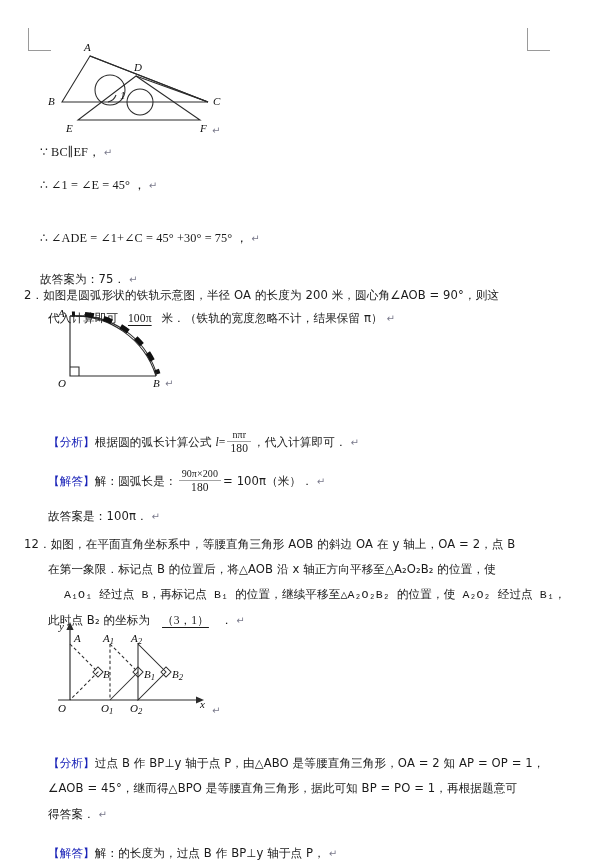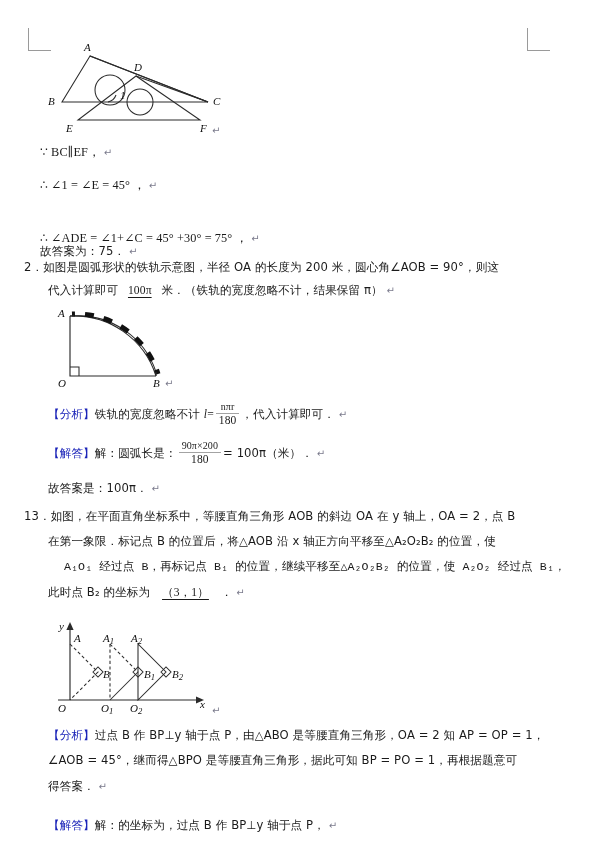--- a/index.html
+++ b/index.html
@@ -38,21 +38,21 @@
   }
 
   
   .line {
     position: absolute;
     font-size: 12.3px;
     line-height: 15px;
     white-space: nowrap;
     letter-spacing: 0.1px;
   }
-  .cn { font-family: "DejaVu Sans", "Liberation Sans", sans-serif; font-size: 11.6px; }
+  .cn { font-family: "DejaVu Sans", "Liberation Sans", sans-serif; font-size: 11.6px; margin-top: 28px; }
   .mi { font-family: "Liberation Serif", serif; font-style: italic; }
   .num { font-family: "Liberation Serif", serif; font-style: normal; }
   .tag { color: #1a23b8; font-family: "DejaVu Sans", sans-serif; font-weight: 500; }
   .pilcrow { color: #7a7a8c; font-family: "DejaVu Sans", sans-serif; font-size: 10px; }
   .blank { text-decoration: underline; text-underline-offset: 3px; }
 
   
   .frac {
     display: inline-block;
     vertical-align: middle;
@@ -158,37 +158,37 @@
         <path class="stroke" d="M 98 64 L 98 68" stroke-width="0.9"></path>
 
         <text class="lbl" x="0" y="9">A</text>
         <text class="lbl" x="0" y="79">O</text>
         <text class="lbl" x="95" y="79">B</text>
       </svg>
     </div>
     <span class="pilcrow" style="position:absolute; left:165px; top:378px;">↵</span>
 
     <div class="line cn" style="left:48px; top:403px;">
-      <span class="tag">【分析】</span><span>铁轨的宽度忽略不计</span>
+      <span class="tag">【分析】</span><span>根据圆的弧长计算公式</span>
       <span class="mi">l</span><span class="num">=</span><span class="frac"><span class="nu num">nπr</span><span class="de num">180</span></span><span>，代入计算即可．</span>
       <span class="pilcrow">↵</span>
     </div>
 
     <div class="line cn" style="left:48px; top:442px;">
       <span class="tag">【解答】</span><span>解：圆弧长是：</span><span class="frac"><span class="nu num">90π×200</span><span class="de num">180</span></span><span>= 100π（米）．</span>
       <span class="pilcrow">↵</span>
     </div>
 
     <div class="line cn" style="left:48px; top:481px;">
       <span>故答案是：100π．</span>
       <span class="pilcrow">↵</span>
     </div>
 
     <div class="line cn" style="left:24px; top:509px;">
-      <span>13．</span><span>如图，在平面直角坐标系中，等腰直角三角形 AOB 的斜边 OA 在 y 轴上，OA = 2，点 B</span>
+      <span>12．</span><span>如图，在平面直角坐标系中，等腰直角三角形 AOB 的斜边 OA 在 y 轴上，OA = 2，点 B</span>
     </div>
     <div class="line cn" style="left:48px; top:534px;">
       <span>在第一象限．标记点 B 的位置后，将△AOB 沿 x 轴正方向平移至△A₂O₂B₂ 的位置，使</span>
     </div>
     <div class="line cn" style="left:64px; top:559px;font-family:Liberation Mono, monospace;">
       <span>A₁O₁ 经过点 B，再标记点 B₁ 的位置，继续平移至△A₂O₂B₂ 的位置，使 A₂O₂ 经过点 B₁，</span>
     </div>
     <div class="line cn" style="left:48px; top:585px;">
       <span>此时点 B₂ 的坐标为</span>
       <span class="blank num" style="padding:0 8px;">（3，1）</span>
@@ -238,18 +238,18 @@
     </div>
     <div class="line cn" style="left:48px; top:753px;">
       <span>∠AOB = 45°，继而得△BPO 是等腰直角三角形，据此可知 BP = PO = 1，再根据题意可</span>
     </div>
     <div class="line cn" style="left:48px; top:779px;">
       <span>得答案．</span>
       <span class="pilcrow">↵</span>
     </div>
 
     <div class="line cn" style="left:48px; top:818px;">
-      <span class="tag">【解答】</span><span>解：的坐标为，过点 B 作 BP⊥y 轴于点 P，</span>
+      <span class="tag">【解答】</span><span>解：的长度为，过点 B 作 BP⊥y 轴于点 P，</span>
       <span class="pilcrow">↵</span>
     </div>
 
   </div>
 </div>
 
 </body></html>

